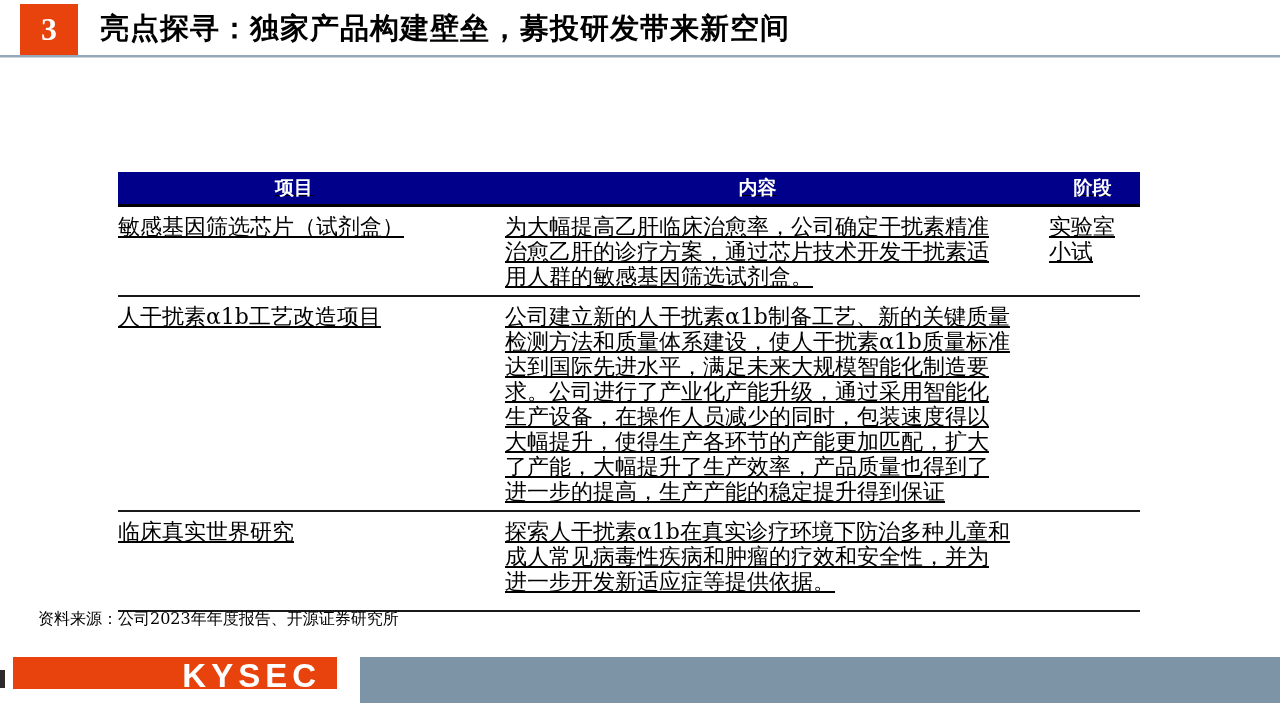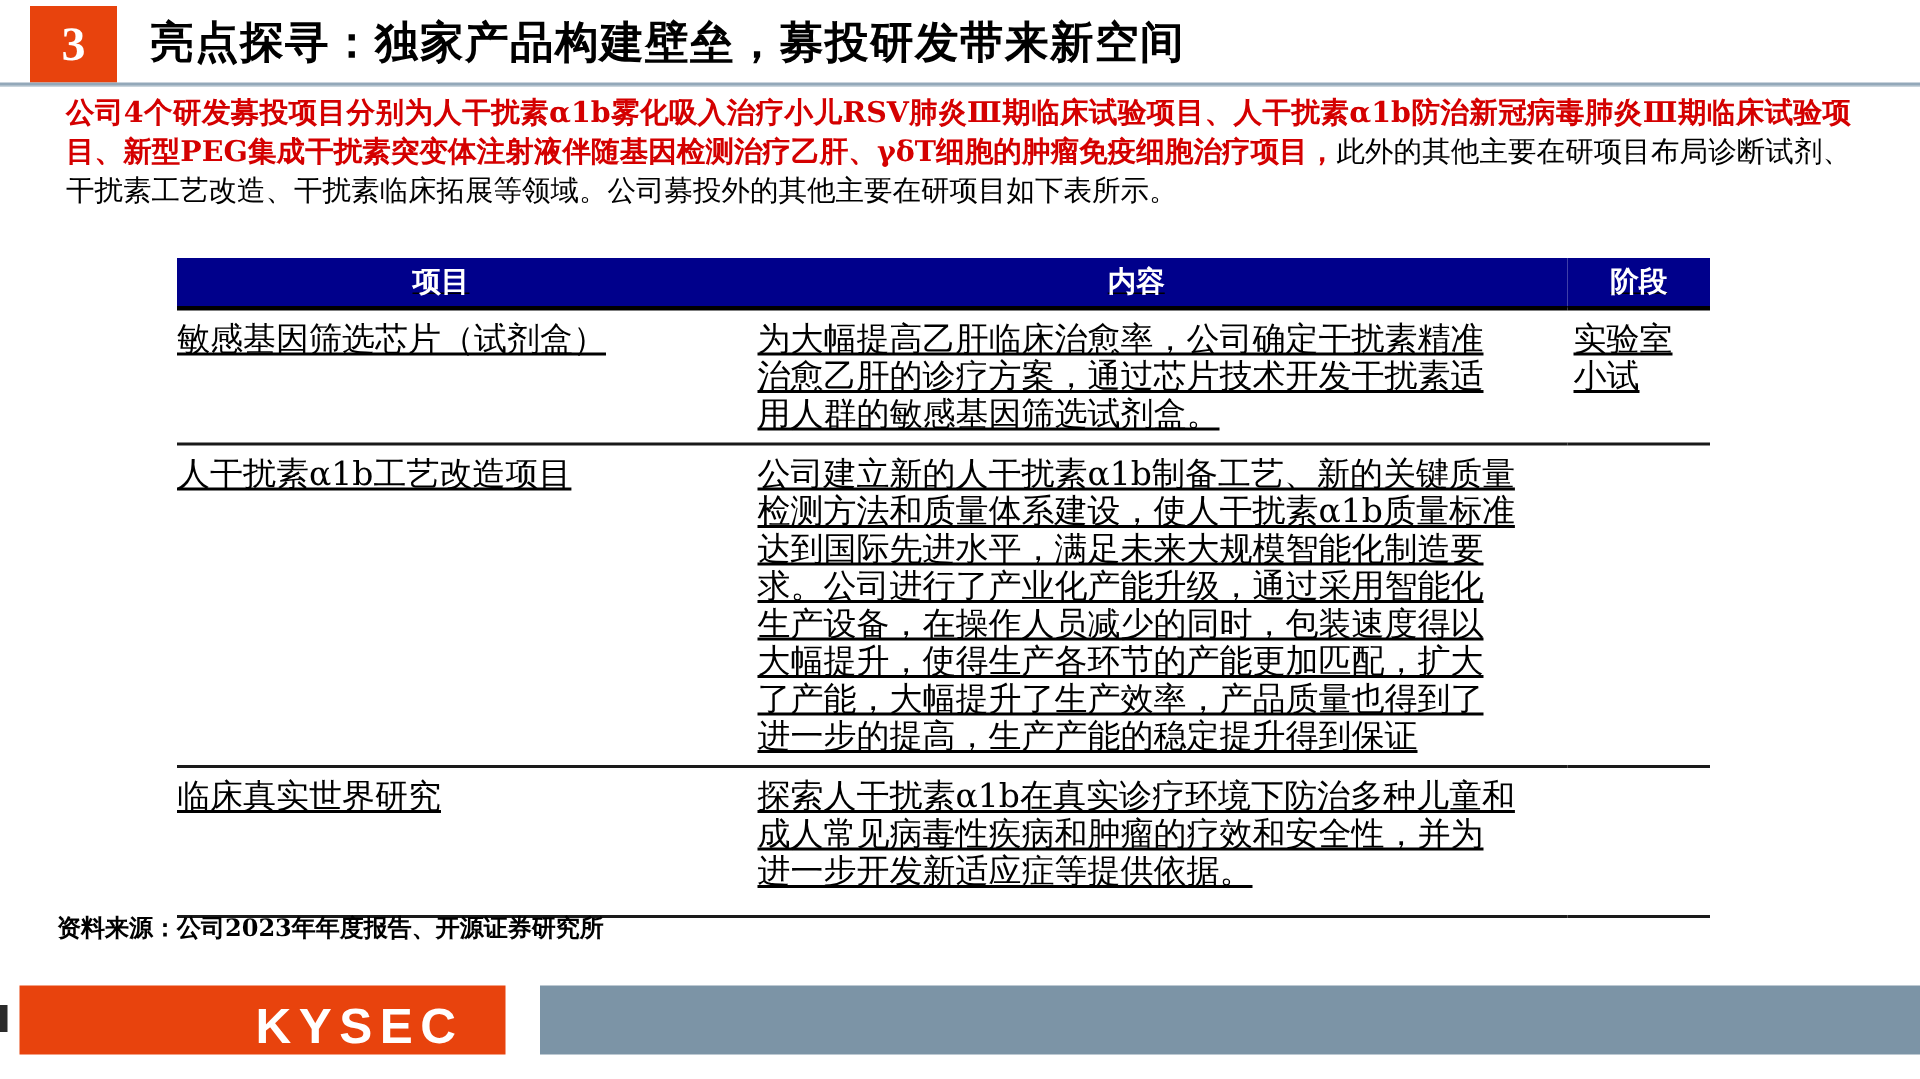--- a/index.html
+++ b/index.html
@@ -53,26 +53,26 @@
   }
   table.rd td.content { padding-left: 35px; padding-right: 35px; margin-top: 22px; }
   table.rd td.stage { padding-left: 4px; padding-right: 4px; }
   table.rd tr.r1 td { height: 87px; }
   table.rd tr.r2 td { height: 164px; }
   table.rd tr.r3 td { height: 100px; }
 
   
   .source {
     position: absolute; left: 38px; top: 609px;
-    font-size: 16px; font-weight: bold; color: #000;
+    font-size: 16px; font-weight: normal; color: #000;
   }
   .logo-box {
-    position: absolute; left: 13px; top: 657px; width: 324px; height: 46px;
-    background: #E8430D; display: flex; align-items: flex-end; justify-content: flex-end;
-    padding-right: 28px;
+    position: absolute; left: 13px; top: 657px; width: 324px; height: 32px;
+    background: #E8430D; display: flex; align-items: flex-start; justify-content: flex-end;
+    padding-right: 16px;
   }
   .logo-box .logo-text {
     color: #ffffff; font-family: "Liberation Sans", sans-serif;
     font-weight: bold; font-size: 33px; letter-spacing: 5px;
   }
   .footer-bar {
     position: absolute; left: 360px; top: 657px; width: 920px; height: 46px;
     background: #7C94A6;
   }
   .edge-mark {
@@ -83,21 +83,20 @@
 <body>
 
 <div class="slide">
 
   <div class="page-num-box">
     <span>3</span>
   </div>
   <h1 class="page-title">亮点探寻：独家产品构建壁垒，募投研发带来新空间</h1>
   <div class="header-rule"></div>
 
-  <p class="intro"><span class="hl">公司4个研发募投项目分别为人干扰素α1b雾化吸入治疗小儿RSV肺炎Ⅲ期临床试验项目、人干扰素α1b防治新冠病毒肺炎Ⅲ期临床试验项目、新型PEG集成干扰素突变体注射液伴随基因检测治疗乙肝、γδT细胞的肿瘤免疫细胞治疗项目，</span><span class="rest">此外的其他主要在研项目布局诊断试剂、干扰素工艺改造、干扰素临床拓展等领域。公司募投外的其他主要在研项目如下表所示。</span></p>
 
   <table class="rd">
     <colgroup>
         <col class="c1">
         <col class="c2">
         <col class="c3">
       </colgroup>
     <thead>
       <tr>
         <th>项目</th>

